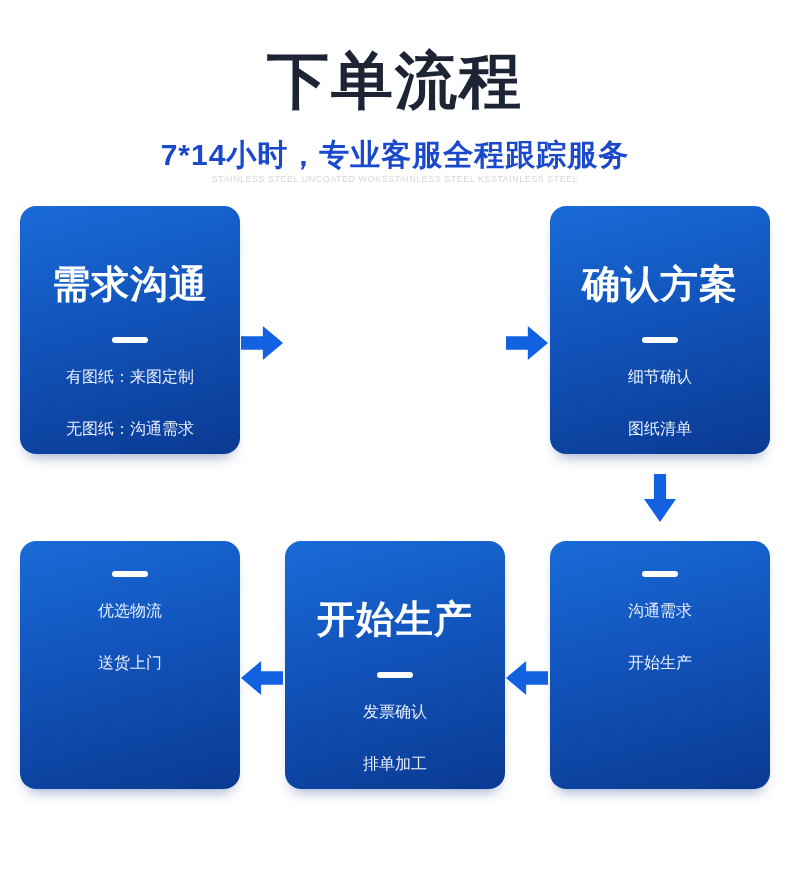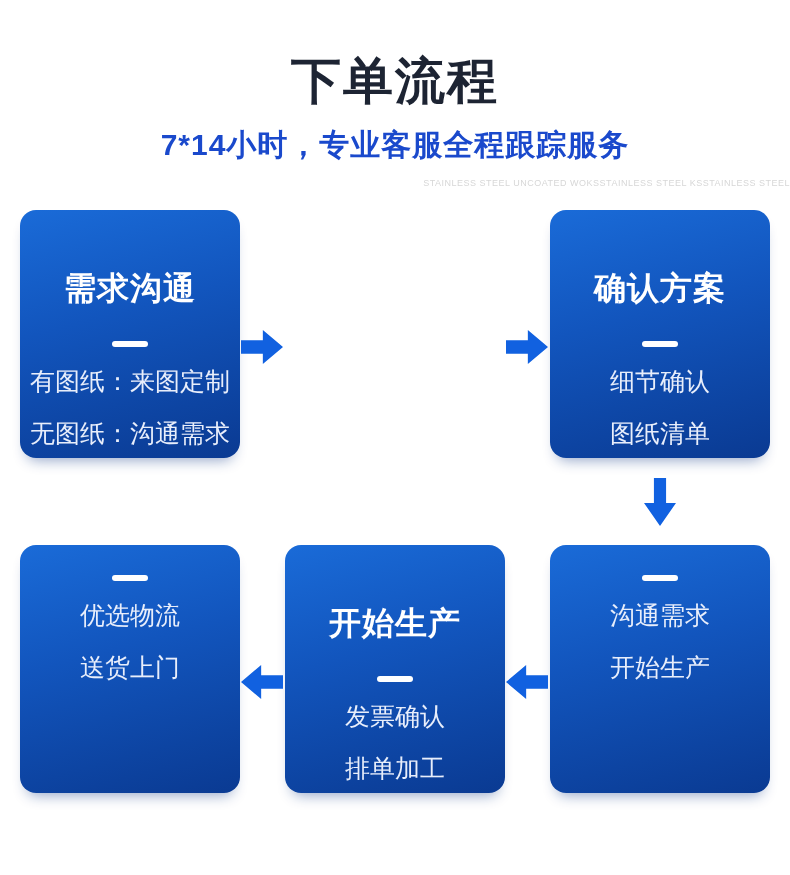--- a/index.html
+++ b/index.html
@@ -12,43 +12,41 @@
     height: 875px;
     margin: 0 auto;
     background: #ffffff;
     overflow: hidden;
   }
 
   
   .header { text-align: center; padding-top: 44px; }
 
   .page-title {
-    font-size: 50px;
+    font-size: 62px;
     line-height: 74px;
     font-weight: 800;
     color: #1d2433;
     letter-spacing: 2px;
   }
 
   .page-subtitle {
-    margin-top: 10px;
+    margin-top: 20px;
     font-size: 30px;
     line-height: 34px;
     font-weight: 700;
     color: #1a49cc;
     letter-spacing: 1px;
   }
 
   .watermark {
-    margin-top: 14px;
     font-size: 9px;
     line-height: 15px;
     color: #d7d7d7;
     letter-spacing: 0.5px;
-    text-align: right;
   }
 
   
   .flow-row {
     position: relative;
     display: flex;
     justify-content: space-between;
     padding: 0 20px;
     height: 248px;
   }
@@ -61,39 +59,39 @@
     height: 248px;
     border-radius: 16px;
     background: linear-gradient(165deg, #1a6bd8 0%, #1255bd 42%, #0a3a92 100%);
     box-shadow: 0 9px 14px -7px rgba(10, 50, 130, 0.45);
     text-align: center;
     color: #ffffff;
   }
 
   .card-title {
     margin-top: 55px;
-    font-size: 32px;
+    font-size: 38px;
     line-height: 46px;
     font-weight: 800;
     color: #ffffff;
     letter-spacing: 1px;
   }
 
   .card-dash {
     display: block;
     width: 36px;
     height: 6px;
     border-radius: 3px;
     background: #ffffff;
     margin: 30px auto 0;
   }
 
   .card-line {
     margin-top: 22px;
-    font-size: 25px;
+    font-size: 16px;
     line-height: 24px;
     color: #e8eefb;
     font-weight: 400;
   }
   .card-line + .card-line { margin-top: 28px; }
 
   
   .arrow { position: absolute; background: #1161e0; }
 
   .arrow-right, .arrow-left { width: 42px; height: 34px; top: 120px; }

